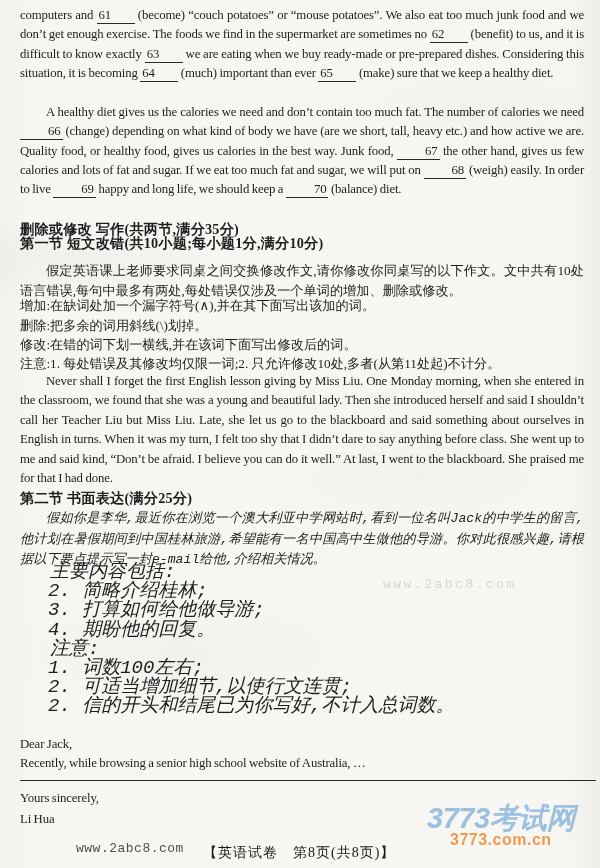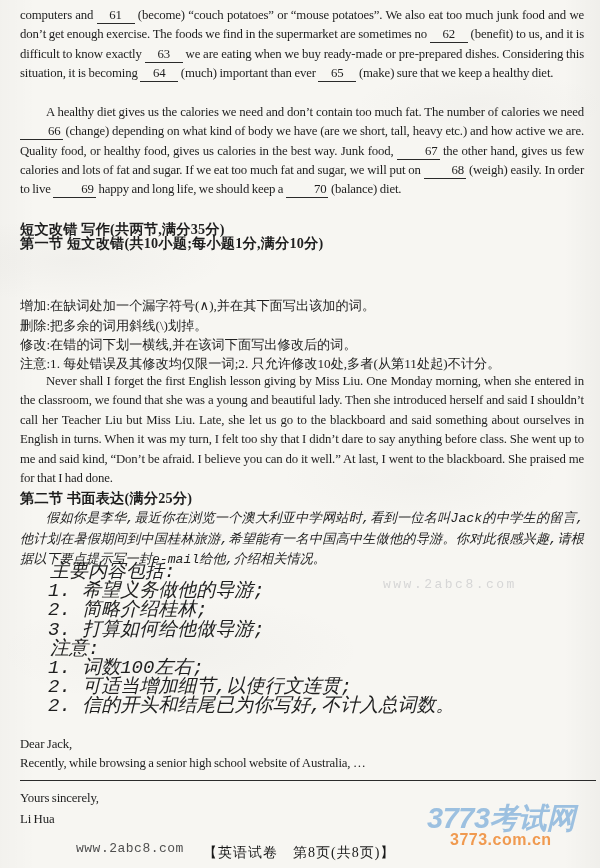--- a/index.html
+++ b/index.html
@@ -26,21 +26,20 @@
   .zh{
     font-size:13.2px;line-height:19.5px;
     text-align:justify;
   }
   .bold{font-weight:700;font-size:14.2px;line-height:20px;letter-spacing:0.2px;}
   .ind{text-indent:26px;}
   .kai{font-style:italic;font-family:Liberation Mono, monospace;}
   .blank{
     display:inline-block;
     min-width:34px;
-    text-align:center;
     border-bottom:1.2px solid #2a2a2a;
     line-height:13px;
     padding:0 2px 1px 2px;
   }
   .list{left:20px;padding-left:28px;width:520px;}
   .list p{margin:0;font-size:19px;line-height:19.2px;}
   .list .pt{margin-left:2px;}
   .divider{
     position:absolute;left:20px;width:576px;height:0;
     border-top:1.3px solid #2b2b2b;
@@ -73,44 +72,45 @@
 </style>
 </head>
 <body>
 
 <div class="page">
 
   <p class="t eng" style="top:6px">computers and <span class="blank">61</span> (become) “couch potatoes” or “mouse potatoes”. We also eat too much junk food and we don’t get enough exercise. The foods we find in the supermarket are sometimes no <span class="blank">62</span> (benefit) to us, and it is difficult to know exactly <span class="blank">63</span> we are eating when we buy ready-made or pre-prepared dishes. Considering this situation, it is becoming <span class="blank">64</span> (much) important than ever <span class="blank">65</span> (make) sure that we keep a healthy diet.</p>
 
   <p class="t eng ind" style="top:103px">A healthy diet gives us the calories we need and don’t contain too much fat. The number of calories we need <span class="blank">66</span> (change) depending on what kind of body we have (are we short, tall, heavy etc.) and how active we are. Quality food, or healthy food, gives us calories in the best way. Junk food, <span class="blank">67</span> the other hand, gives us few calories and lots of fat and sugar. If we eat too much fat and sugar, we will put on <span class="blank">68</span> (weigh) easily. In order to live <span class="blank">69</span> happy and long life, we should keep a <span class="blank">70</span> (balance) diet.</p>
 
-  <h2 class="t zh bold" style="top:219px">短文改错 写作(共两节,满分35分)</h2>
+  <h2 class="t zh bold" style="top:219px">删除或修改 写作(共两节,满分35分)</h2>
 
   <h3 class="t zh bold" style="top:233px">第一节 短文改错(共10小题;每小题1分,满分10分)</h3>
 
+  <p class="t zh ind" style="top:261px">假定英语课上老师要求同桌之间交换修改作文,请你修改你同桌写的以下作文。文中共有10处语言错误,每句中最多有两处,每处错误仅涉及一个单词的增加、删除或修改。</p>
 
   <p class="t zh" style="top:296px">增加:在缺词处加一个漏字符号(∧),并在其下面写出该加的词。</p>
 
   <p class="t zh" style="top:316px">删除:把多余的词用斜线(\)划掉。</p>
 
   <p class="t zh" style="top:335px">修改:在错的词下划一横线,并在该词下面写出修改后的词。</p>
 
   <p class="t zh" style="top:354px">注意:1. 每处错误及其修改均仅限一词;2. 只允许修改10处,多者(从第11处起)不计分。</p>
 
   <p class="t eng ind" style="top:372px;line-height:19.4px">Never shall I forget the first English lesson giving by Miss Liu. One Monday morning, when she entered in the classroom, we found that she was a young and beautiful lady. Then she introduced herself and said I shouldn’t call her Teacher Liu but Miss Liu. Late, she let us go to the blackboard and said something about ourselves in English in turns. When it was my turn, I felt too shy that I didn’t dare to say anything before class. She went up to me and said kind, “Don’t be afraid. I believe you can do it well.” At last, I went to the blackboard. She praised me for that I had done.</p>
 
   <h3 class="t zh bold" style="top:488px">第二节 书面表达(满分25分)</h3>
 
   <p class="t zh ind kai" style="top:509px;line-height:20.6px">假如你是李华,最近你在浏览一个澳大利亚中学网站时,看到一位名叫Jack的中学生的留言,他计划在暑假期间到中国桂林旅游,希望能有一名中国高中生做他的导游。你对此很感兴趣,请根据以下要点提示写一封e-mail给他,介绍相关情况。</p>
 
   <div class="t list kai" style="top:563px">
     <p class="pt">主要内容包括:</p>
-    <p>1. 希望义务做他的导游;</p>
     <p>2. 简略介绍桂林;</p>
     <p>3. 打算如何给他做导游;</p>
+    <p>4. 期盼他的回复。</p>
     <p class="pt">注意:</p>
     <p>1. 词数100左右;</p>
     <p>2. 可适当增加细节,以使行文连贯;</p>
     <p>2. 信的开头和结尾已为你写好,不计入总词数。</p>
   </div>
 
   <p class="t eng" style="top:735px">Dear Jack,</p>
 
   <p class="t eng" style="top:754px">Recently, while browsing a senior high school website of Australia, …</p>
 

